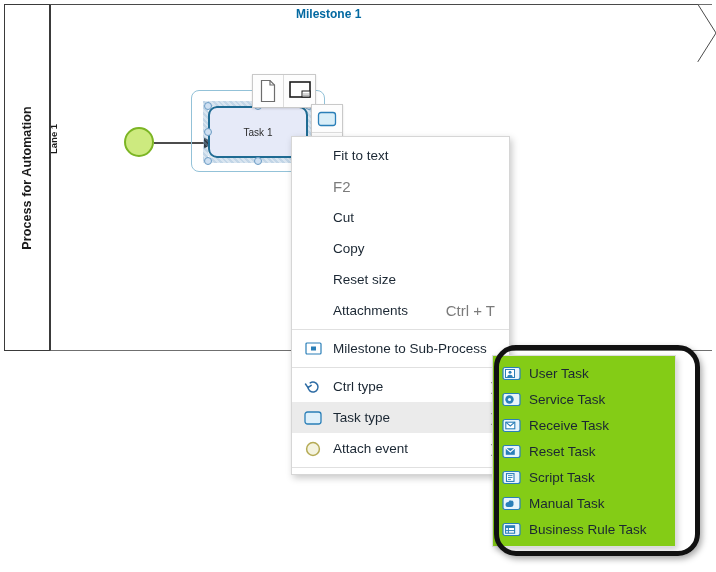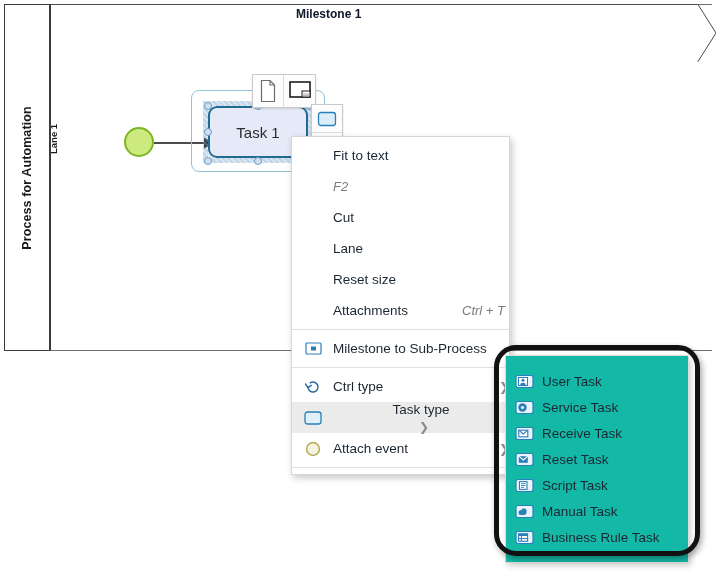--- a/index.html
+++ b/index.html
@@ -87,21 +87,21 @@
     width: 666px;
     height: 58px;
     pointer-events: none;
   }
   .milestone-label {
     position: absolute;
     left: 296px;
     top: 7px;
     font-size: 12px;
     font-weight: bold;
-    color: #0f172a;
+    color: #0369a1;
     text-align: center;
   }
 
   
   .start-event {
     position: absolute;
     left: 124px;
     top: 127px;
     width: 30px;
     height: 30px;
@@ -152,21 +152,21 @@
     height: 52px;
     background: #e6eaf8;
     border: 2px solid #1f6b93;
     border-radius: 9px;
     box-sizing: border-box;
     display: flex;
     align-items: center;
     justify-content: center;
   }
   .task-label {
-    font-size: 15px;
+    font-size: 10px;
     color: #2c2c2c;
   }
   .handle {
     position: absolute;
     width: 8px; height: 8px;
     border-radius: 50%;
     background: #cfe0f2;
     border: 1px solid #6d9dc5;
     box-sizing: border-box;
   }
@@ -224,29 +224,29 @@
     box-shadow: 2px 3px 7px rgba(0,0,0,.22);
     padding: 3px 0 3px 0;
   }
   .ctx-item {
     height: 31px;
     display: flex;
     align-items: center;
     position: relative;
     box-sizing: border-box;
     padding-left: 41px;
+    padding-right: 10px;
     color: #1b2733;
     font-size: 13.5px;
   }
-  .ctx-item.hl { background: #ebebeb; flex-direction: column; }
+  .ctx-item.hl { background: #ebebeb; }
   .ctx-label { flex: 1; white-space: nowrap; }
   .ctx-shortcut {
     color: #7b7b7b;
-    font-size: 13px;
-    font-style: italic;
+    font-size: 15px;
     padding-right: 4px;
   }
   .ctx-ico {
     position: absolute;
     left: 11px;
     top: 50%;
     transform: translateY(-50%);
     width: 20px; height: 20px;
     display: flex; align-items: center; justify-content: center;
   }
@@ -270,28 +270,28 @@
     width: 206px;
     height: 211px;
     border: 5px solid #111111;
     border-radius: 22px;
     box-sizing: border-box;
     box-shadow: 2px 3px 6px rgba(0,0,0,.35);
     background: transparent;
   }
   .submenu {
     position: absolute;
-    left: 505px;
+    left: 492px;
     top: 355px;
     width: 184px;
-    background: #14b8a6;
+    background: #84cc16;
     border: 1px solid #dcdcdc;
     box-sizing: border-box;
     box-shadow: 2px 3px 6px rgba(0,0,0,.18);
-    padding: 12px 0;
+    padding: 4px 0;
   }
   .sub-item {
     height: 26px;
     display: flex;
     align-items: center;
     padding-left: 36px;
     position: relative;
     color: #1b2733;
     font-size: 13.5px;
     box-sizing: border-box;
@@ -383,21 +383,21 @@
 
     <div class="ctx-item">
       <span class="ctx-shortcut">F2</span>
     </div>
 
     <div class="ctx-item">
       <span class="ctx-label">Cut</span>
     </div>
 
     <div class="ctx-item">
-      <span class="ctx-label">Lane</span>
+      <span class="ctx-label">Copy</span>
     </div>
 
     <div class="ctx-item">
       <span class="ctx-label">Reset size</span>
     </div>
 
     <div class="ctx-item">
       <span class="ctx-label">Attachments</span>
       <span class="ctx-shortcut">Ctrl + T</span>
     </div>

